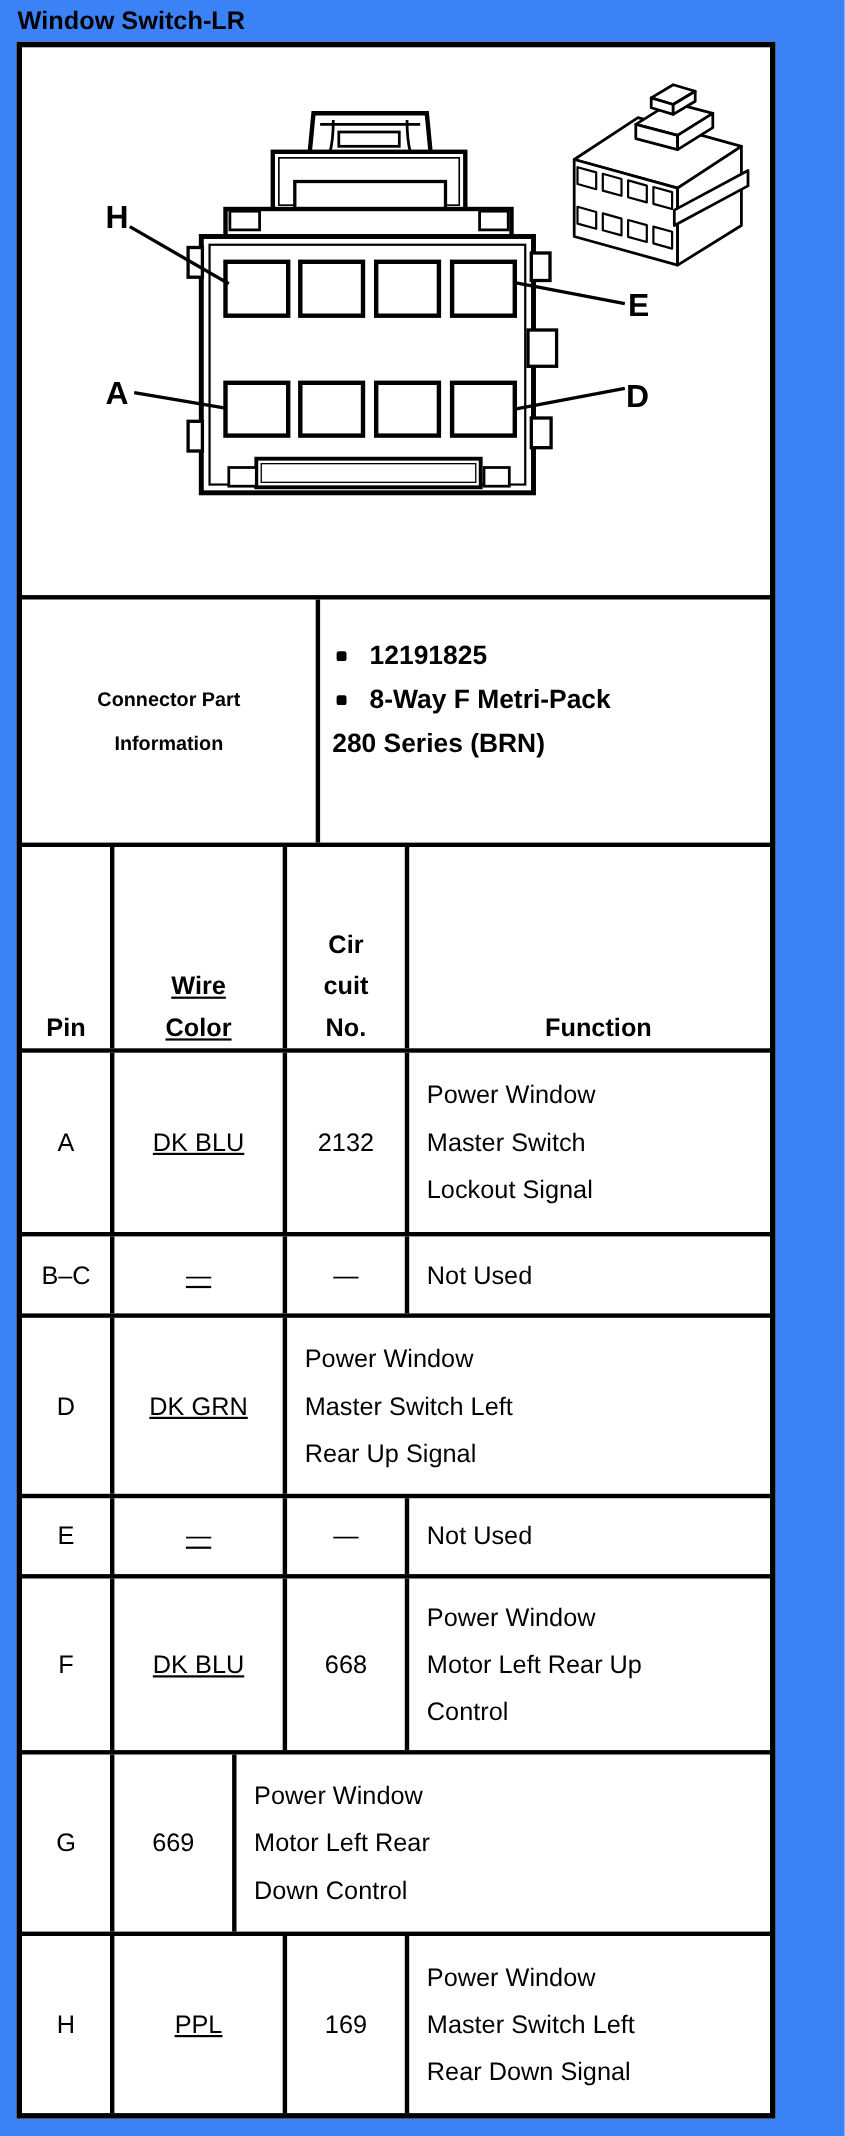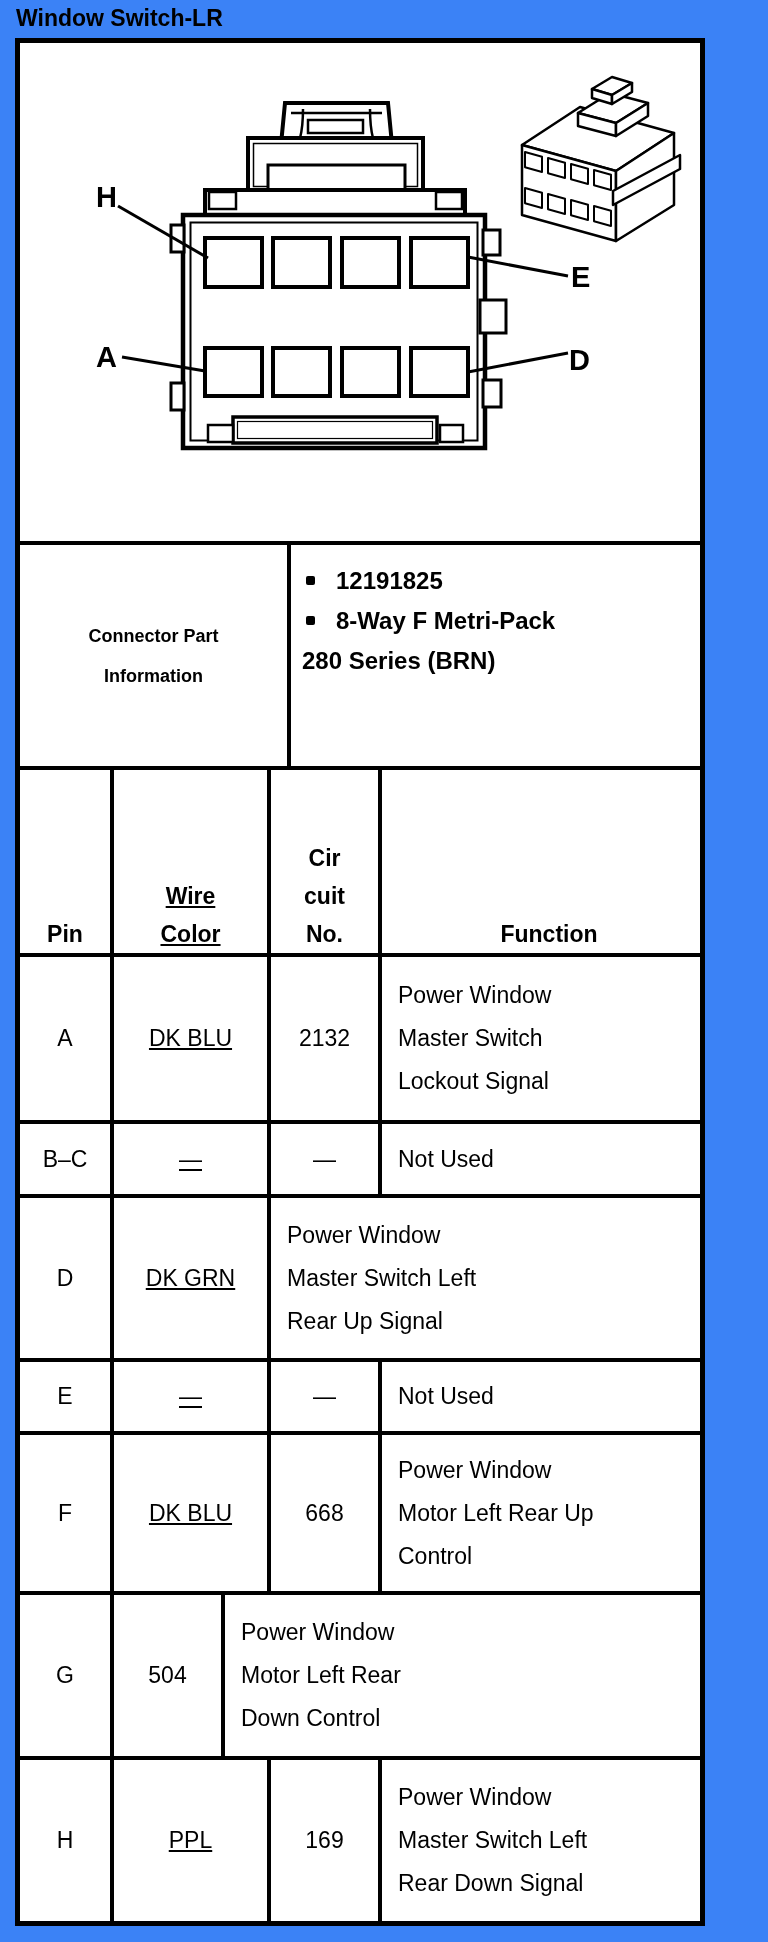--- a/index.html
+++ b/index.html
@@ -19,34 +19,34 @@
   .diagram{position:relative;width:680px;height:498px;}
   .diagram svg{display:block;}
   
   .partinfo{display:flex;border-top:4px solid #000;height:221px;}
   .pi-left{
     width:267px;border-right:4px solid #000;
     display:flex;align-items:center;justify-content:center;
     text-align:center;font-weight:bold;font-size:18px;line-height:40px;
     white-space:pre-line;
   }
-  .pi-right{flex:1;padding-top:16px;font-weight:bold;font-size:24px;line-height:40px;}
+  .pi-right{flex:1;padding-top:32px;font-weight:bold;font-size:24px;line-height:40px;}
   .bullet-row{display:flex;align-items:flex-start;}
   .bullet{
     flex:0 0 auto;width:9px;height:9px;background:#000;border-radius:2px;
     margin:15px 21px 0 15px;
   }
   .cont-line{padding-left:11px;}
   
   .pintable{border-top:4px solid #000;font-size:23px;}
   .trow{display:flex;}
   .trow + .trow{border-top:4px solid #000;}
   .c{display:flex;align-items:center;justify-content:center;text-align:center;
      white-space:pre-line;box-sizing:border-box;}
-  .c1{width:94px;border-right:4px solid #000;}
+  .c1{width:84px;border-right:4px solid #000;}
   .c2{width:157px;border-right:4px solid #000;text-decoration:underline;}
   .c3{width:111px;border-right:4px solid #000;}
   .c4{flex:1;justify-content:flex-start;text-align:left;padding-left:16px;line-height:43px;}
   .th{align-items:flex-end;font-weight:bold;line-height:38px;}
   .th.c4{justify-content:center;text-align:center;}
   .r-head{height:183px}.r-a{height:163px}.r-bc{height:70px}.r-d{height:160px}
   .r-e{height:69px}.r-f{height:156px}.r-g{height:161px}.r-h{height:161px}
 </style>
 </head>
 <body>
@@ -201,21 +201,21 @@
         <div class="c c1">F</div>
         <div class="c c2">DK BLU</div>
         <div class="c c3">668</div>
         <div class="c c4">Power Window
 Motor Left Rear Up
 Control</div>
       </div>
 
       <div class="trow r-g">
         <div class="c c1">G</div>
-        <div class="c c3">504</div>
+        <div class="c c3">669</div>
         <div class="c c4">Power Window
 Motor Left Rear
 Down Control</div>
       </div>
 
       <div class="trow r-h">
         <div class="c c1">H</div>
         <div class="c c2">PPL</div>
         <div class="c c3">169</div>
         <div class="c c4">Power Window

